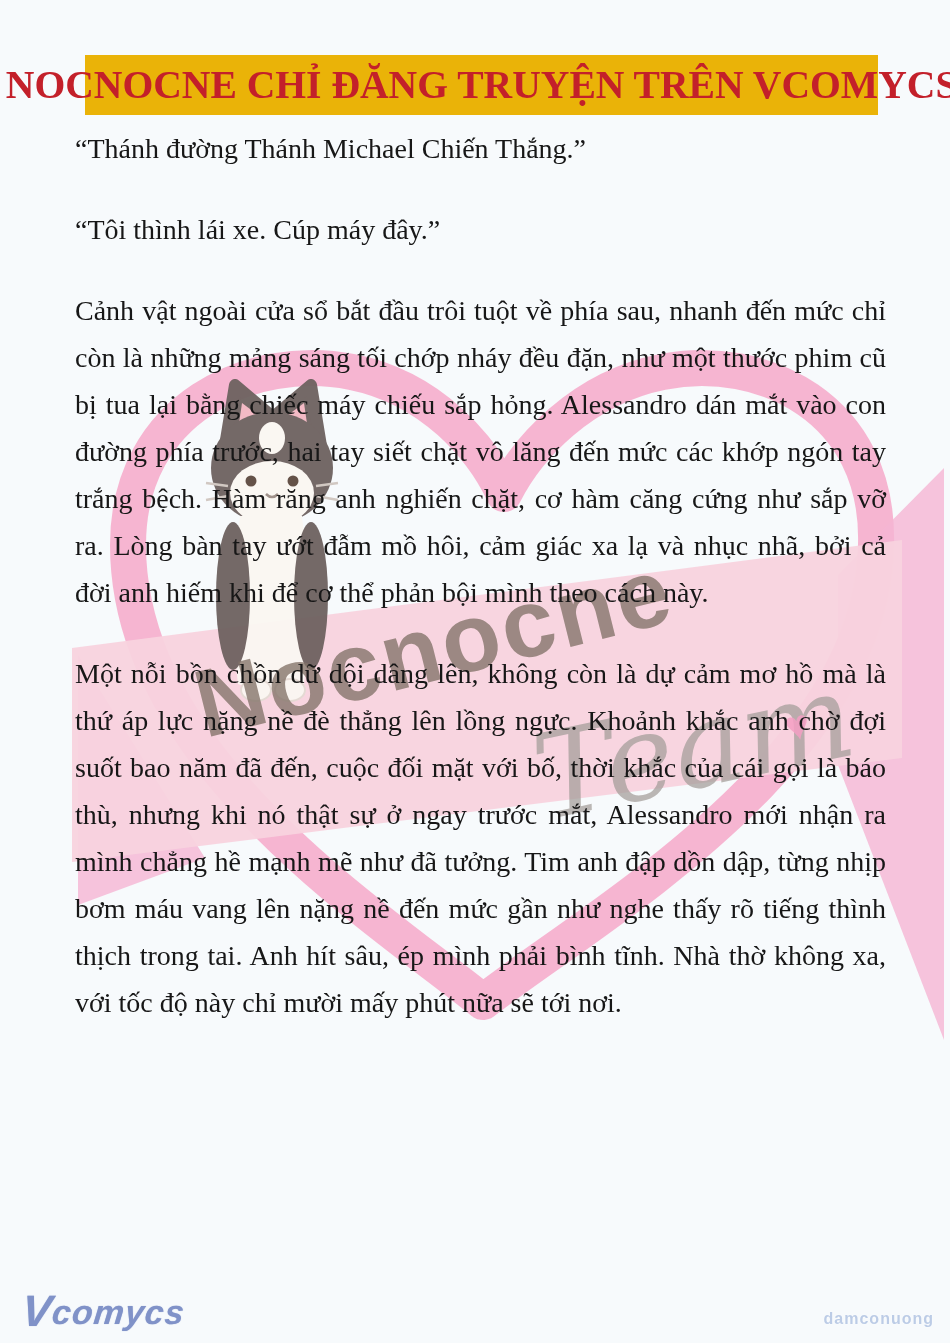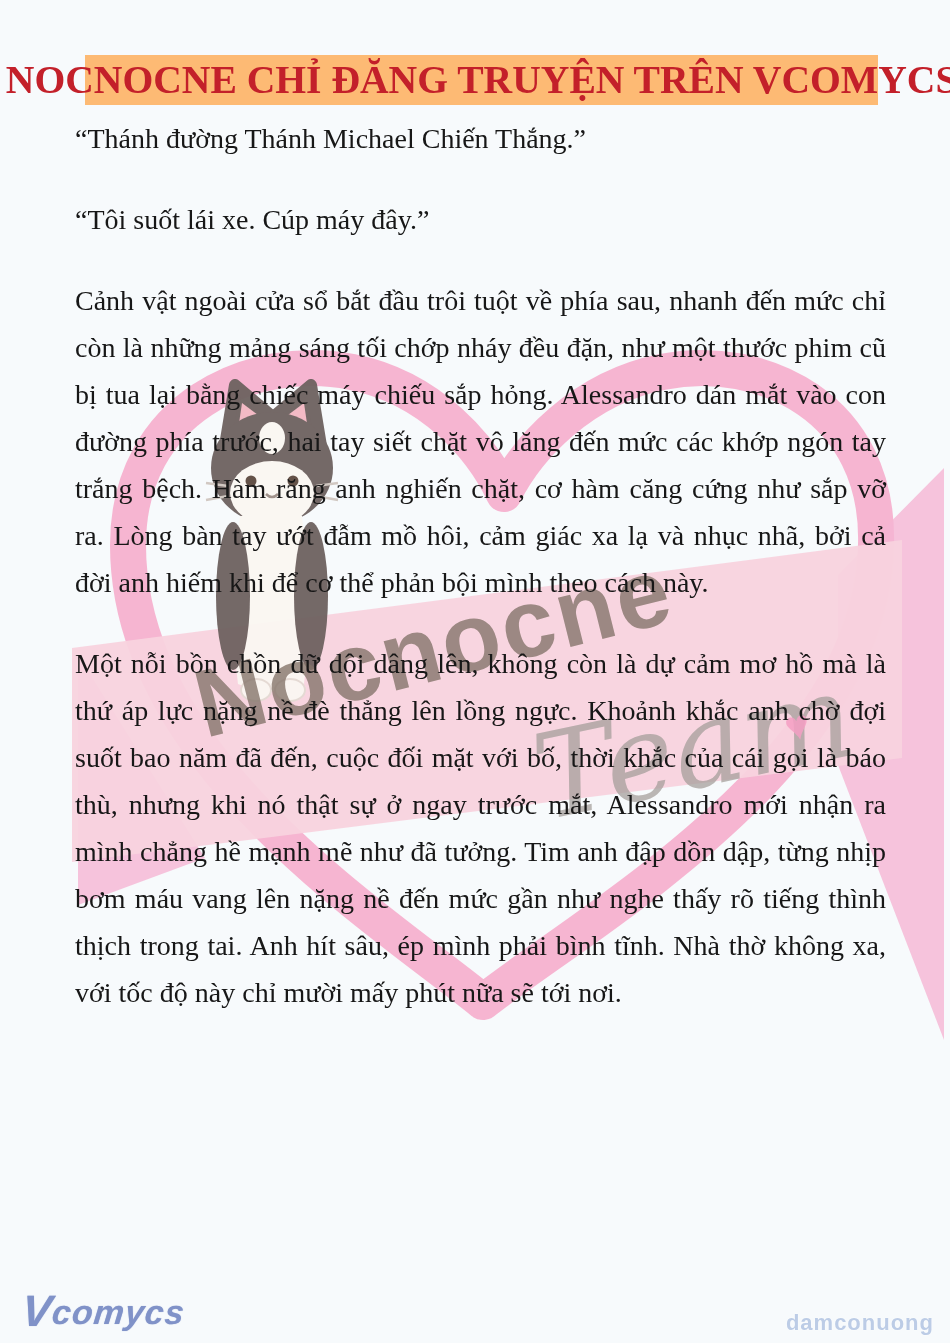--- a/index.html
+++ b/index.html
@@ -32,22 +32,22 @@
   .wm-teamword {
     font-family: "DejaVu Serif", serif;
     font-style: italic;
     font-size: 118px;
   }
   
   .banner {
     position: relative;
     z-index: 2;
     margin: 55px 72px 0 85px;
-    width: 793px; height: 50px;
-    background: #fdba74;
+    width: 793px; height: 60px;
+    background: #eab308;
     display: flex;
     align-items: center;
     justify-content: center;
   }
   .banner-text {
     font-family: "Liberation Serif", serif;
     font-weight: bold;
     font-size: 40px;
     line-height: 1;
     color: #c3202a;
@@ -85,21 +85,21 @@
   .vcomycs-logo .big-v {
     font-size: 44px;
     vertical-align: -2px;
   }
   .credit {
     position: absolute;
     right: 16px; top: 1310px;
     z-index: 2;
     font-family: "Liberation Sans", sans-serif;
     font-weight: bold;
-    font-size: 22px;
+    font-size: 16px;
     letter-spacing: 1px;
     color: #bccce6;
     text-shadow: 0 0 2px #ffffff;
   }
 </style>
 </head>
 <body>
 
 <div class="page">
 
@@ -137,21 +137,21 @@
 
     <text x="788" y="742" font-size="42" transform="rotate(-12 788 742)" fill="#f59fc4" opacity="0.85">♥</text>
   </svg>
 
   <div class="banner">
     <span class="banner-text">NOCNOCNE CHỈ ĐĂNG TRUYỆN TRÊN VCOMYCS</span>
   </div>
 
   <div class="story">
     <p>“Thánh đường Thánh Michael Chiến Thắng.”</p>
-    <p>“Tôi suốt lái xe. Cúp máy đây.”</p>
+    <p>“Tôi thình lái xe. Cúp máy đây.”</p>
     <p>Cảnh vật ngoài cửa sổ bắt đầu trôi tuột về phía sau, nhanh đến mức chỉ còn là những mảng sáng tối chớp nháy đều đặn, như một thước phim cũ bị tua lại bằng chiếc máy chiếu sắp hỏng. Alessandro dán mắt vào con đường phía trước, hai tay siết chặt vô lăng đến mức các khớp ngón tay trắng bệch. Hàm răng anh nghiến chặt, cơ hàm căng cứng như sắp vỡ ra. Lòng bàn tay ướt đẫm mồ hôi, cảm giác xa lạ và nhục nhã, bởi cả đời anh hiếm khi để cơ thể phản bội mình theo cách này.</p>
     <p>Một nỗi bồn chồn dữ dội dâng lên, không còn là dự cảm mơ hồ mà là thứ áp lực nặng nề đè thẳng lên lồng ngực. Khoảnh khắc anh chờ đợi suốt bao năm đã đến, cuộc đối mặt với bố, thời khắc của cái gọi là báo thù, nhưng khi nó thật sự ở ngay trước mắt, Alessandro mới nhận ra mình chẳng hề mạnh mẽ như đã tưởng. Tim anh đập dồn dập, từng nhịp bơm máu vang lên nặng nề đến mức gần như nghe thấy rõ tiếng thình thịch trong tai. Anh hít sâu, ép mình phải bình tĩnh. Nhà thờ không xa, với tốc độ này chỉ mười mấy phút nữa sẽ tới nơi.</p>
   </div>
 
   <div class="vcomycs-logo">
     <span class="big-v">V</span><span>comycs</span>
   </div>
   <div class="credit">damconuong</div>
 
 </div>

